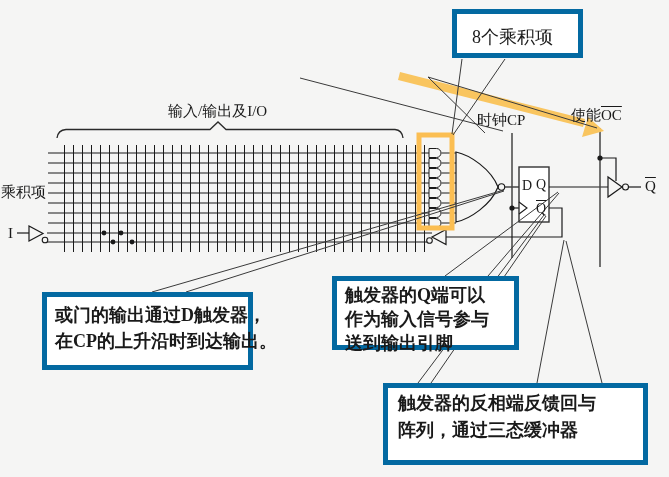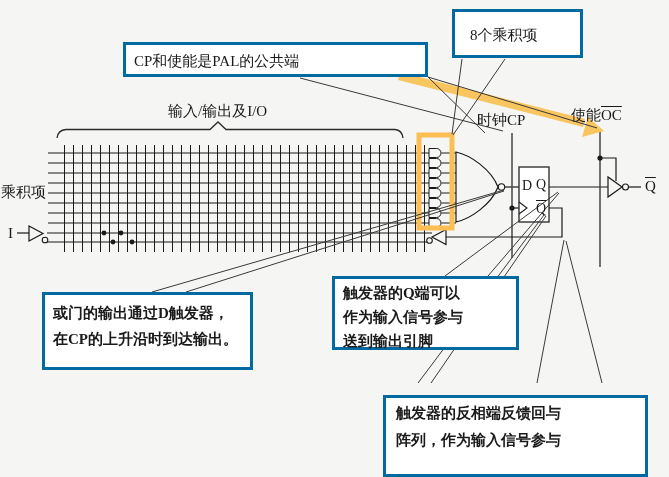--- a/index.html
+++ b/index.html
@@ -1,20 +1,20 @@
 <!DOCTYPE html>
 <html><head>
 <meta charset="utf-8">
 <style>
   html,body{margin:0;padding:0;background:#f5f5f4;}
   .stage{position:relative;width:669px;height:477px;background:#f5f5f4;overflow:hidden;
          font-family:"Liberation Serif","DejaVu Serif",serif;color:#1a1a1a;}
   svg.diagram{position:absolute;left:0;top:0;z-index:1;}
-  .callout{position:absolute;background:#ffffff;border:3px solid #0369a1;box-sizing:border-box;
-           font-size:15px;z-index:2;}
+  .callout{position:absolute;background:#ffffff;border:5px solid #0369a1;box-sizing:border-box;
+           font-size:18px;z-index:2;}
   .lbl{position:absolute;z-index:2;font-size:15px;white-space:nowrap;line-height:1.1;}
   .ov{text-decoration:overline;}
   .c-line{display:block;white-space:nowrap;font-weight:bold;}
 </style>
 </head>
 <body>
 
 <div class="stage">
 
   <svg class="diagram" width="669" height="477" viewBox="0 0 669 477">
@@ -122,42 +122,39 @@
       <line x1="186" y1="292" x2="504" y2="191"></line>
       <line x1="445" y1="276" x2="558" y2="192"></line>
       <line x1="488" y1="276" x2="559" y2="193"></line>
       <line x1="418" y1="383" x2="544" y2="215"></line>
       <line x1="431" y1="383" x2="546" y2="216"></line>
       <line x1="537" y1="383" x2="564" y2="240"></line>
       <line x1="602" y1="383" x2="566" y2="241"></line>
     </g>
   </svg>
 
-  <div class="callout" style="left:123px;top:42px;width:305px;height:35px;line-height:33px;padding-left:8px;">
-    <span>CP和使能是PAL的公共端</span>
-  </div>
 
   <div class="callout" style="left:452px;top:9px;width:131px;height:49px;line-height:46px;padding-left:15px;">
     <span>8个乘积项</span>
   </div>
 
   <div class="callout" style="left:42px;top:292px;width:211px;height:78px;padding:5px 0 0 8px;line-height:26px;">
     <span class="c-line">或门的输出通过D触发器，</span>
     <span class="c-line">在CP的上升沿时到达输出。</span>
   </div>
 
   <div class="callout" style="left:332px;top:276px;width:187px;height:74px;padding:2px 0 0 8px;line-height:24px;">
     <span class="c-line">触发器的Q端可以</span>
     <span class="c-line">作为输入信号参与</span>
     <span class="c-line">送到输出引脚</span>
   </div>
 
-  <div class="callout" style="left:383px;top:383px;width:265px;height:82px;padding:2px 0 0 10px;line-height:27px;margin-top:12px;">
+  <div class="callout" style="left:383px;top:383px;width:265px;height:82px;padding:2px 0 0 10px;line-height:27px;">
     <span class="c-line">触发器的反相端反馈回与</span>
-    <span class="c-line">阵列，作为输入信号参与</span>
+    <span class="c-line">阵列，通过三态缓冲器</span>
   </div>
 
   <div class="lbl" style="left:168px;top:103px;"><span>输入/输出及I/O</span></div>
 
   <div class="lbl" style="left:1px;top:184px;"><span>乘积项</span></div>
 
   <div class="lbl" style="left:8px;top:225px;"><span>I</span></div>
 
   <div class="lbl" style="left:477px;top:112px;"><span>时钟CP</span></div>
 

